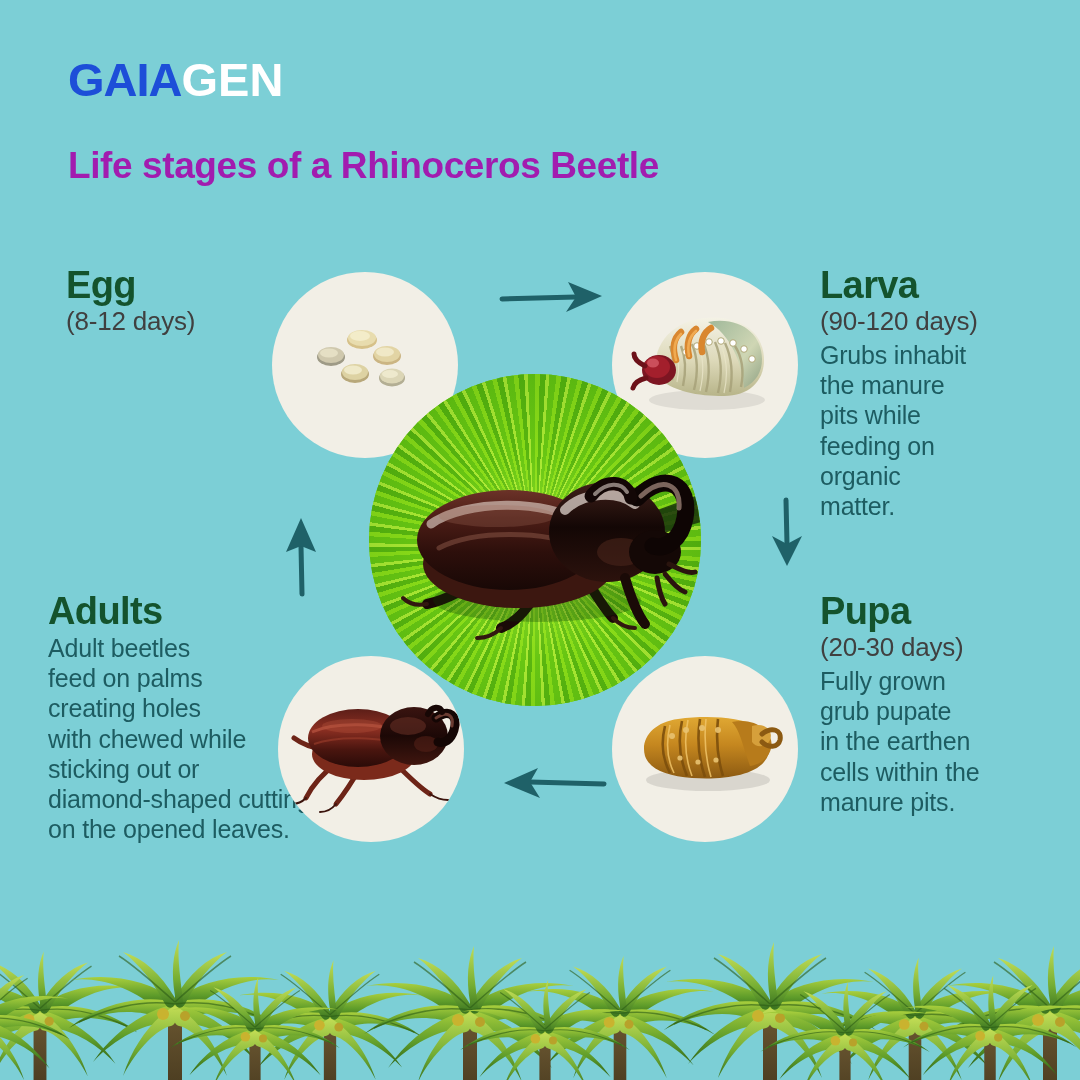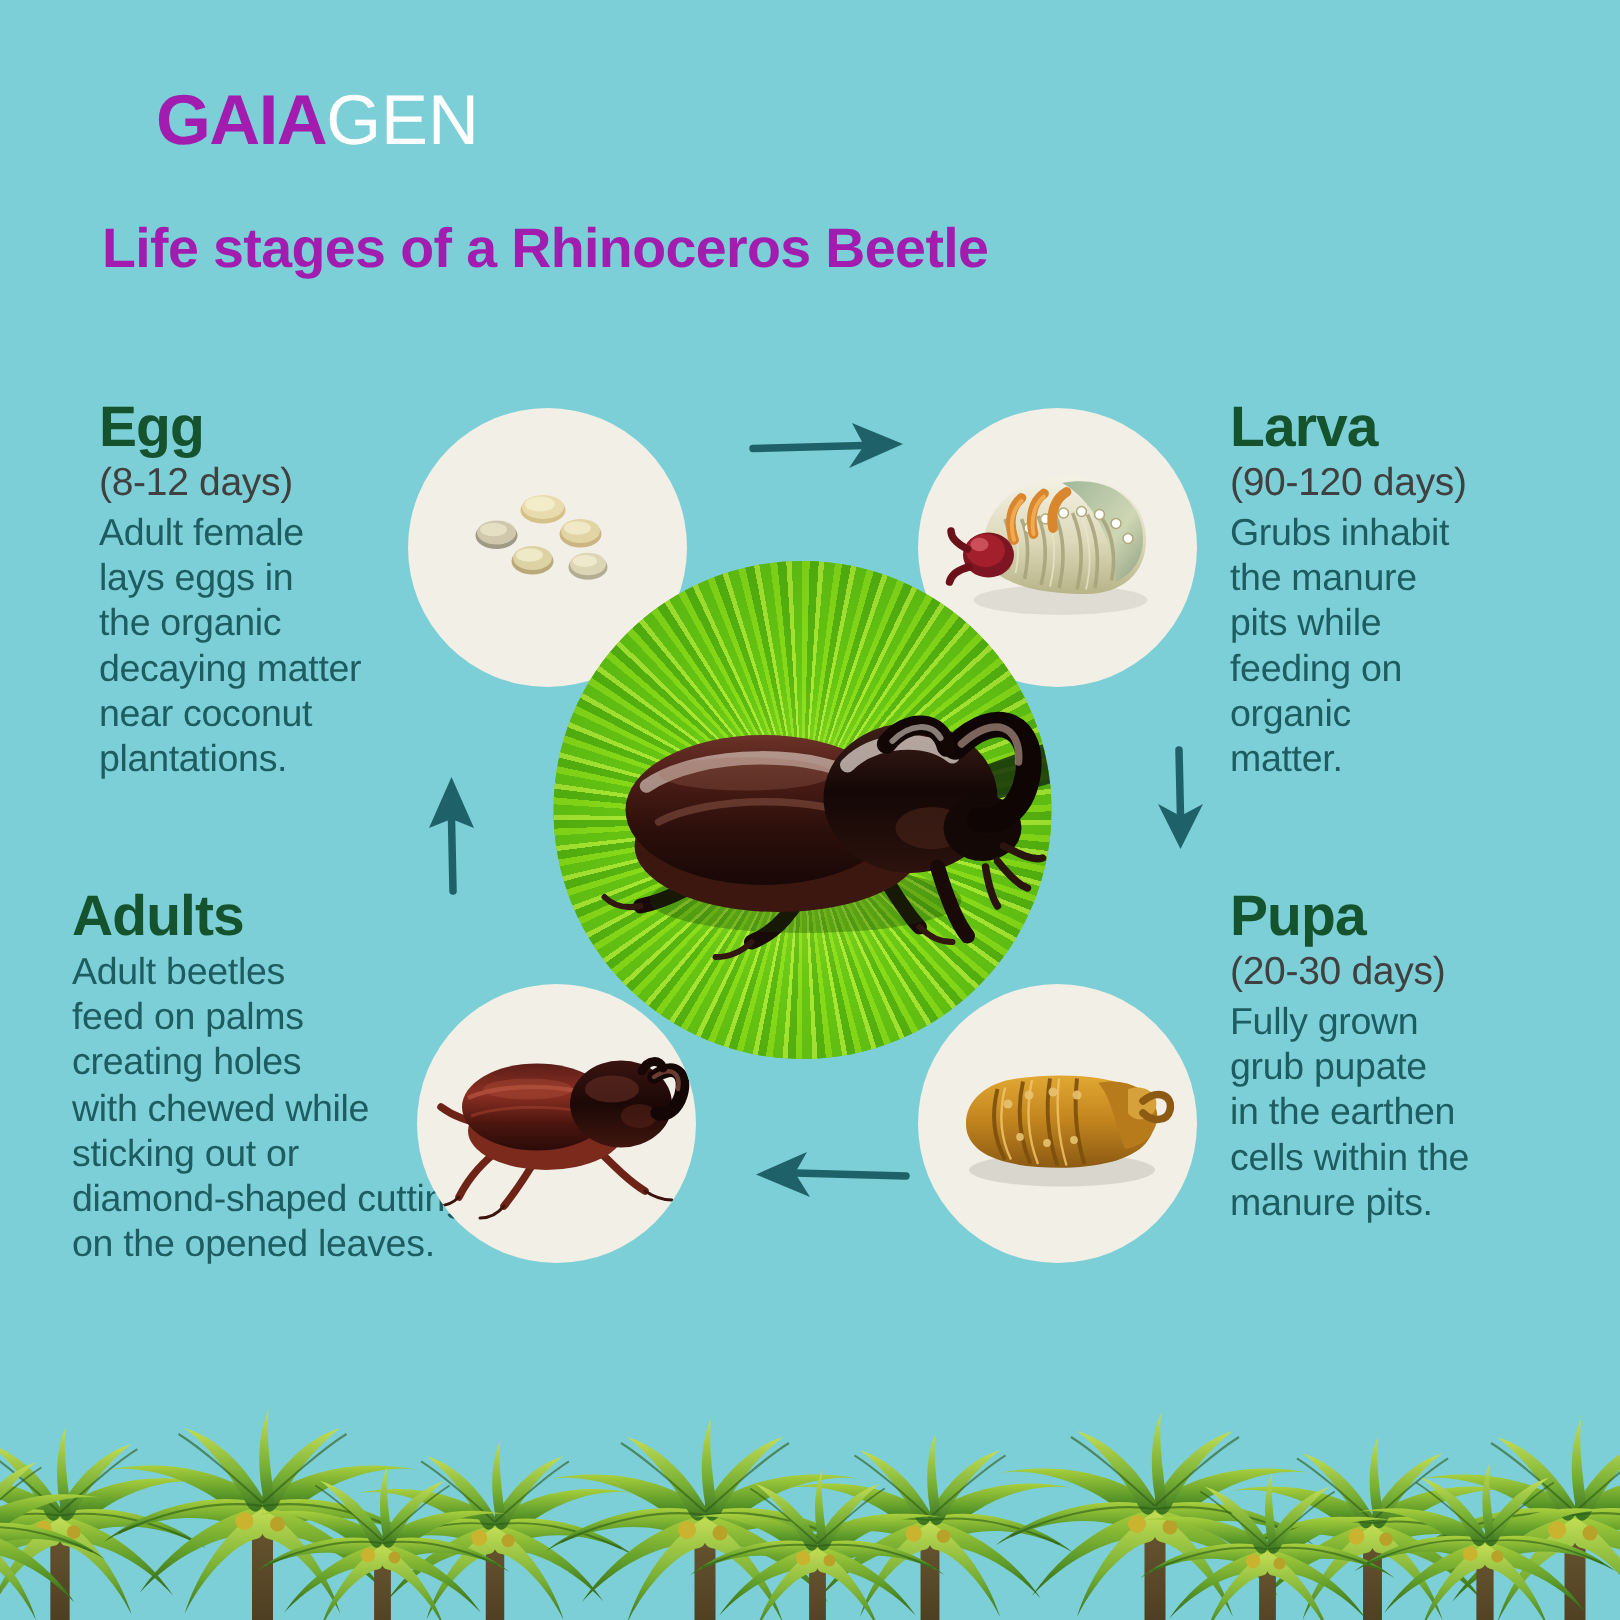--- a/index.html
+++ b/index.html
@@ -11,22 +11,22 @@
     position:relative;
   }
   #stage{position:absolute;inset:0;width:1080px;height:1080px;overflow:hidden;}
 
   
   .brand{
     position:absolute;left:68px;top:56px;
     font-size:47px;line-height:1;letter-spacing:-0.5px;
     white-space:nowrap;
   }
-  .brand .b1{font-weight:bold;color:#a21caf;letter-spacing:-1px;margin-left:36px;}
-  .brand .b2{font-weight:400;color:#ffffff;letter-spacing:0px;}
+  .brand .b1{font-weight:bold;color:#1d4ed8;letter-spacing:-1px;}
+  .brand .b2{font-weight:700;color:#ffffff;letter-spacing:0px;}
 
   
   .title{
     position:absolute;left:68px;top:145px;
     font-size:37px;font-weight:bold;color:#a21caf;
     letter-spacing:-0.4px;white-space:nowrap;
   }
 
   
   .block{position:absolute;}
@@ -98,26 +98,20 @@
 
   <div class="brand">
     <span class="b1">GAIA</span><span class="b2">GEN</span>
   </div>
 
   <div class="title">Life stages of a Rhinoceros Beetle</div>
 
   <div class="block" id="blk-egg">
     <div class="stage-name">Egg</div>
     <div class="stage-days">(8-12 days)</div>
-    <div class="stage-desc">Adult female
-lays eggs in
-the organic
-decaying matter
-near coconut
-plantations.</div>
   </div>
 
   <div class="block" id="blk-larva">
     <div class="stage-name">Larva</div>
     <div class="stage-days">(90-120 days)</div>
     <div class="stage-desc">Grubs inhabit
 the manure
 pits while
 feeding on
 organic

